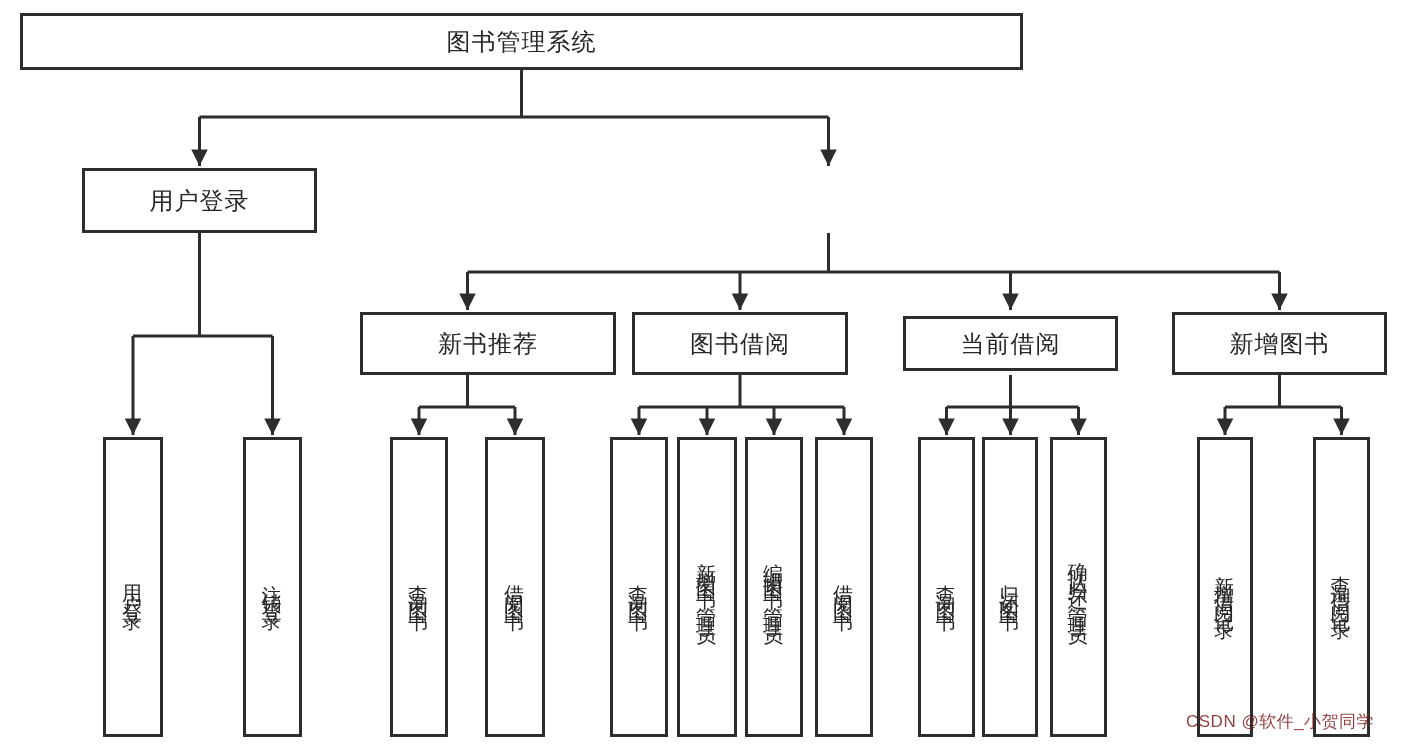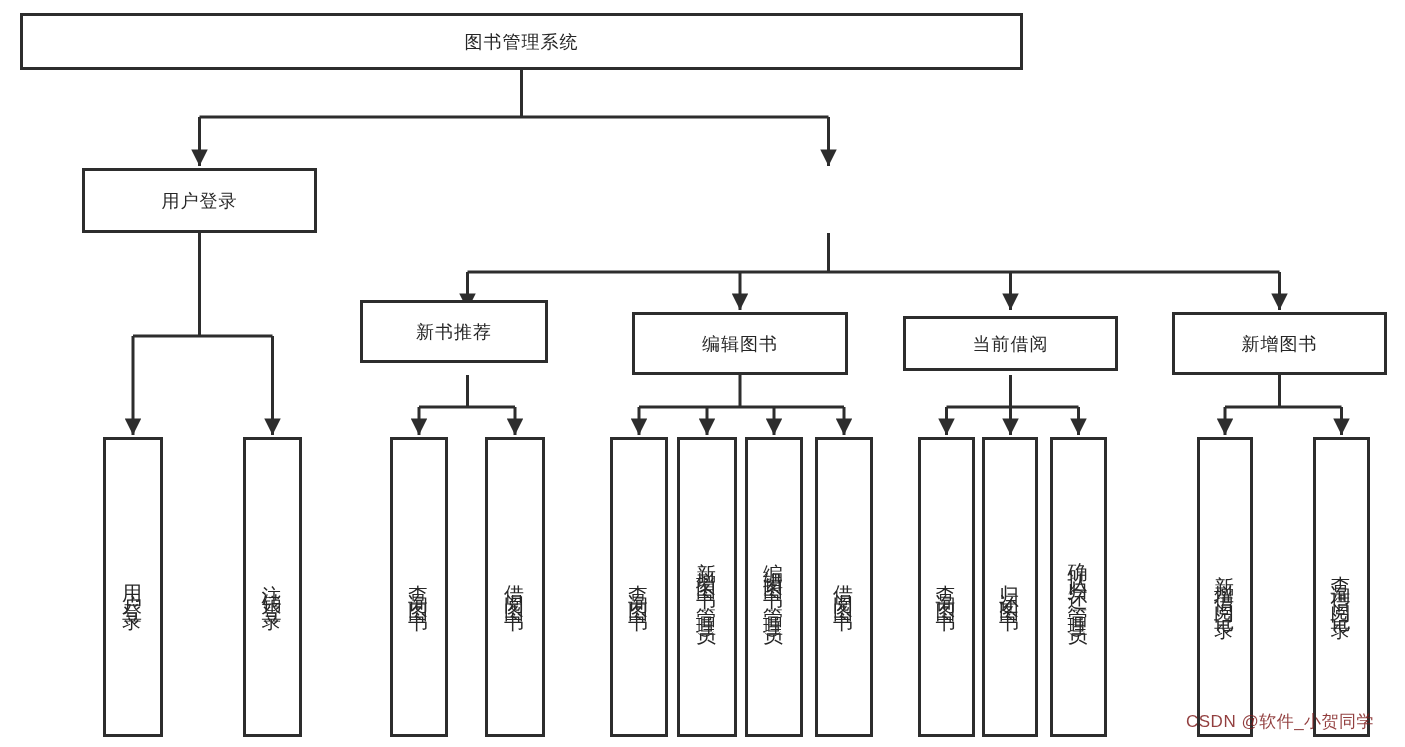--- a/index.html
+++ b/index.html
@@ -1,21 +1,21 @@
 <!DOCTYPE html>
 <html><head>
 <meta charset="utf-8">
 <style>
   html,body{margin:0;padding:0;background:#fff;}
   .stage{position:relative;width:1405px;height:747px;background:#ffffff;overflow:hidden;
          font-family:"Liberation Sans",sans-serif;}
   .wires{position:absolute;left:0;top:0;z-index:1;}
   .node{position:absolute;box-sizing:border-box;background:#ffffff;border:3px solid #2d2d2d;
         display:flex;align-items:center;justify-content:center;color:#262626;z-index:2;}
-  .h{font-size:18px;letter-spacing:1px;white-space:nowrap;}
+  .h{font-size:24px;letter-spacing:1px;white-space:nowrap;}
   .v{writing-mode:vertical-rl;text-orientation:mixed;font-size:20px;letter-spacing:9px;}
   .watermark{position:absolute;left:1186px;top:710px;z-index:6;font-size:17px;
              color:#7f1d1d;opacity:.85;white-space:nowrap;letter-spacing:.5px;}
 </style>
 </head>
 <body>
 
 <div class="stage">
 
   <svg class="wires" width="1405" height="747" viewBox="0 0 1405 747">
@@ -58,22 +58,22 @@
       <path d="M1279.5 375 L1279.5 407 M1225 407 L1341.5 407"></path>
       <line x1="1225" y1="407" x2="1225" y2="435" marker-end="url(#arrow)"></line>
       <line x1="1341.5" y1="407" x2="1341.5" y2="435" marker-end="url(#arrow)"></line>
     </g>
   </svg>
 
   <div class="node h" style="left:20px;top:13px;width:1003px;height:57px">图书管理系统</div>
 
   <div class="node h" style="left:82px;top:168px;width:235px;height:65px">用户登录</div>
 
-  <div class="node h" style="left:360px;top:300px;width:188px;height:63px">新书推荐</div>
-  <div class="node h" style="left:632px;top:312px;width:216px;height:63px">编辑图书</div>
+  <div class="node h" style="left:360px;top:312px;width:256px;height:63px">新书推荐</div>
+  <div class="node h" style="left:632px;top:312px;width:216px;height:63px">图书借阅</div>
   <div class="node h" style="left:903px;top:316px;width:215px;height:55px">当前借阅</div>
   <div class="node h" style="left:1172px;top:312px;width:215px;height:63px">新增图书</div>
 
   <div class="node v" style="left:103px;top:437px;width:60px;height:300px">用户登录</div>
   <div class="node v" style="left:243px;top:437px;width:59px;height:300px">注销登录</div>
 
   <div class="node v" style="left:390px;top:437px;width:58px;height:300px">查询图书</div>
   <div class="node v" style="left:485px;top:437px;width:60px;height:300px">借阅图书</div>
 
   <div class="node v" style="left:610px;top:437px;width:58px;height:300px">查询图书</div>

